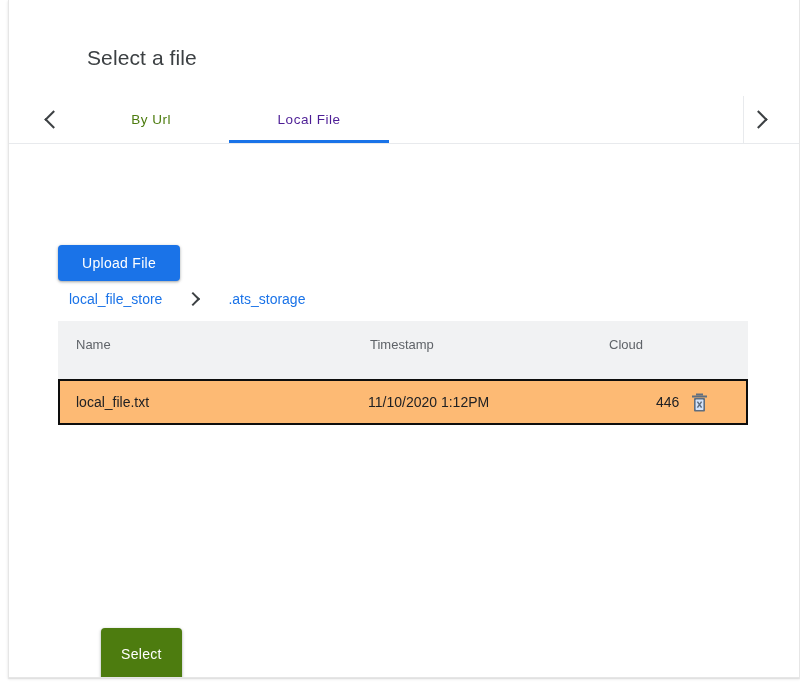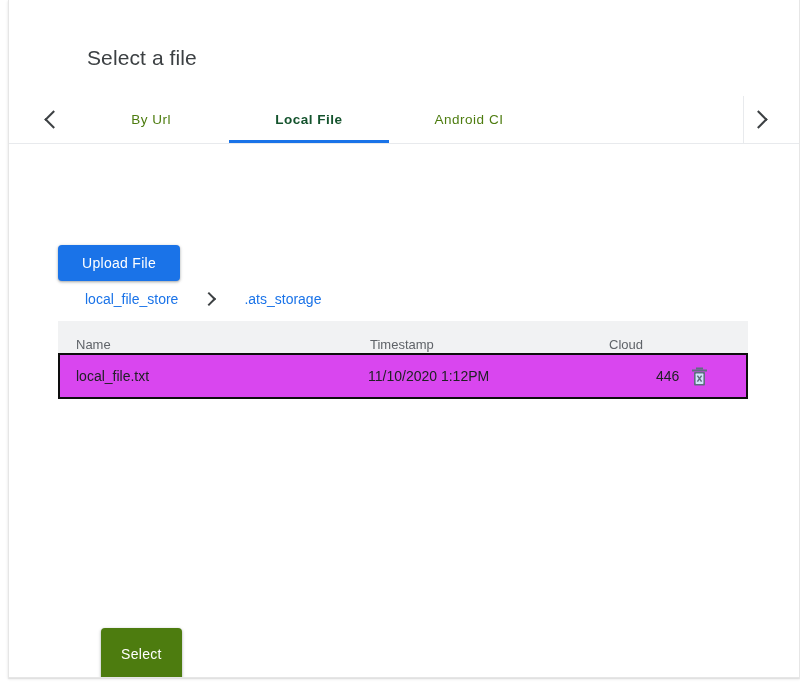--- a/index.html
+++ b/index.html
@@ -95,21 +95,21 @@
     letter-spacing: 0.5px;
     cursor: pointer;
     white-space: nowrap;
     position: relative;
     box-sizing: border-box;
   }
   .tab.t0 { width: 156px; }
   .tab.t1 { width: 160px; }
   .tab.t2 { width: 160px; }
   .tab.t3 { width: 196px; }
-  .tab.active { color: #14532d; font-weight: bold; }
+  .tab.active { color: #4c1d95; font-weight: normal; }
   .tab.active::after {
     content: "";
     position: absolute;
     left: 0; right: 0; bottom: 0;
     height: 3px;
     background: #1a73e8;
   }
 
   
   .field {
@@ -171,21 +171,21 @@
     display: flex;
     align-items: center;
     justify-content: center;
     font-family: "Liberation Sans", sans-serif;
     box-shadow: 0 1px 2px rgba(60,64,67,0.3), 0 1px 3px 1px rgba(60,64,67,0.15);
   }
 
   
   .breadcrumb {
     position: absolute;
-    left: 76px;
+    left: 60px;
     top: 290px;
     display: flex;
     align-items: center;
     height: 18px;
   }
   .crumb {
     font-size: 14px;
     color: #1a73e8;
     cursor: pointer;
     white-space: nowrap;
@@ -200,42 +200,42 @@
   }
 
   
   .table {
     position: absolute;
     left: 49px;
     top: 321px;
     width: 690px;
   }
   .thead {
-    height: 32px;
+    height: 58px;
     background: #f1f2f3;
     position: relative;
   }
   .th {
     position: absolute;
     top: 0;
     height: 46px;
     display: flex;
     align-items: center;
     font-size: 13px;
     color: #5f6368;
     white-space: nowrap;
   }
   .th.c-name { left: 18px; }
   .th.c-time { left: 312px; }
   .th.c-size { left: 551px; }
 
   .trow {
     position: relative;
     height: 46px;
-    background: #d946ef;
+    background: #fdba74;
     border: 2px solid #0d0d0d;
     box-sizing: border-box;
     cursor: pointer;
   }
   .td {
     position: absolute;
     top: 0;
     height: 42px;
     display: flex;
     align-items: center;
@@ -312,23 +312,20 @@
     <div class="tab-scroll-btn left">
       <span class="chev l"></span>
     </div>
 
     <div class="tabs">
       <div class="tab t0">
         <span>By Url</span>
       </div>
       <div class="tab t1 active">
         <span>Local File</span>
-      </div>
-      <div class="tab t2">
-        <span>Android CI</span>
       </div>
     </div>
 
     <div class="tab-scroll-btn right">
       <span class="chev r"></span>
     </div>
   </div>
 
 
   <button class="btn-upload">Upload File</button>

